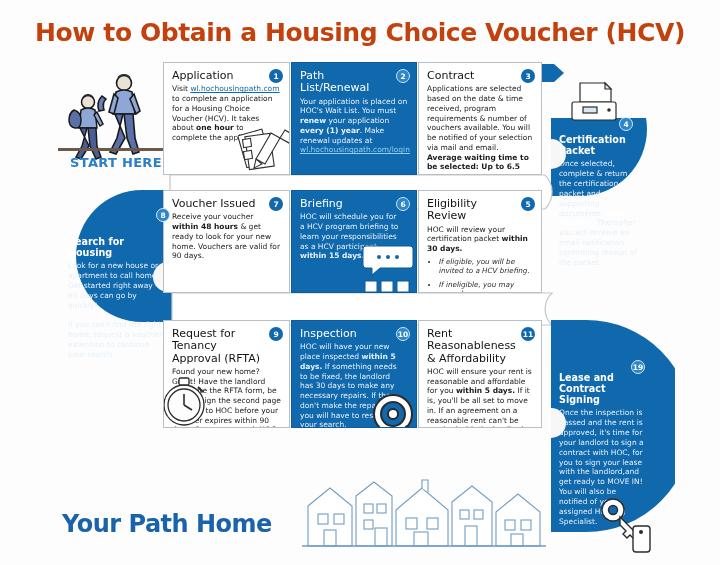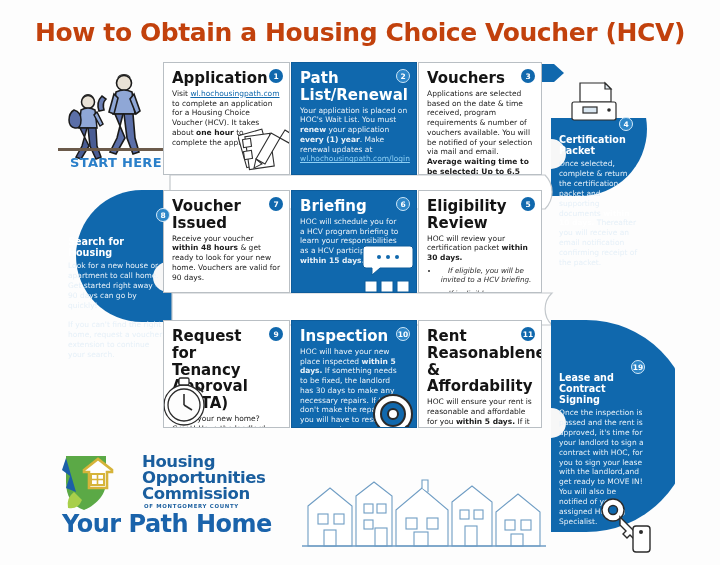--- a/index.html
+++ b/index.html
@@ -47,22 +47,22 @@
   
   .step {
     position: absolute;
     padding: 7px 8px 4px 8px;
     overflow: hidden;
   }
   .step.light { background: #ffffff; border: 1px solid #b9bfc4; }
   .step.blue  { background: #1068ad; border: 1px solid #0d5c9b; }
 
   .step h3 {
-    font-size: 15px; line-height: 1.12;
-    font-weight: bold;
+    font-size: 11px; line-height: 1.12;
+    font-weight: normal;
     margin-bottom: 2px;
     font-family: "DejaVu Sans", sans-serif;
     padding-right: 16px;
   }
   .step.light h3 { color: #141414; }
   .step.blue  h3 { color: #ffffff; }
 
   .step p {
     font-size: 7.5px; line-height: 1.3;
     font-family: "DejaVu Sans", sans-serif;
@@ -73,21 +73,21 @@
   .step p b { font-weight: bold; }
   .step .lnk { color: #1068ad; text-decoration: underline; }
   .step.blue .lnk { color: #8fd0f5; text-decoration: underline; }
 
   .step ul { margin: 3px 0 0 12px; }
   .step li {
     font-size: 7.2px; line-height: 1.3; font-style: italic;
     margin-bottom: 4px;
     font-family: "DejaVu Sans", sans-serif;
   }
-  .step.light li { color: #2d2d2d; text-align: center; }
+  .step.light li { color: #2d2d2d; }
 
   
   .badge {
     position: absolute;
     width: 14px; height: 14px; border-radius: 50%;
     font-size: 7.5px; font-weight: bold;
     display: flex; align-items: center; justify-content: center;
     font-family: "DejaVu Sans", sans-serif;
   }
   .badge.on-light { background: #1068ad; color: #ffffff; top: 6px; right: 6px; }
@@ -223,21 +223,21 @@
   </div>
 
   <div class="step blue" style="left:291px; top:62px; width:126px; height:113px;">
     <div class="badge on-blue">2</div>
     <h3>Path List/Renewal</h3>
     <p>Your application is placed on HOC's Wait List. You must <b>renew</b> your application <b>every (1) year</b>. Make renewal updates at <span class="lnk">wl.hochousingpath.com/login</span></p>
   </div>
 
   <div class="step light" style="left:418px; top:62px; width:124px; height:113px;">
     <div class="badge on-light">3</div>
-    <h3>Vouchers</h3>
+    <h3>Contract</h3>
     <p>Applications are selected based on the date &amp; time received, program requirements &amp; number of vouchers available. You will be notified of your selection via mail and email. <b>Average waiting time to be selected: Up to 6.5 years.</b></p>
   </div>
 
   <svg class="icon-art" style="left:566px; top:80px; width:56px; height:46px;" viewBox="0 0 56 46" xmlns="http://www.w3.org/2000/svg">
     <g fill="#ffffff" stroke="#2b2b2b" stroke-width="1.2">
       <path d="M14,3 h25 l6,6 v13 h-31 z"></path>
       <rect x="6" y="22" width="44" height="18" rx="2"></rect>
       <rect x="17" y="27" width="14" height="6" fill="#dbe8f2"></rect>
       <circle cx="43" cy="30" r="1.8" fill="#2b2b2b" stroke="none"></circle>
       <path d="M39,3 v6 h6 z" fill="#e7eff5"></path>
@@ -332,36 +332,20 @@
   <svg class="icon-art" style="left:595px; top:496px; width:72px; height:60px;" viewBox="0 0 72 60" xmlns="http://www.w3.org/2000/svg">
     <g fill="#ffffff" stroke="#2b2b2b" stroke-width="1.4">
       <circle cx="18" cy="14" r="11"></circle>
       <circle cx="18" cy="14" r="4.5" fill="#1068ad"></circle>
       <path d="M25,21 l18,18 l-4,4 l-4,-4 l-3,3 l-4,-4 l3,-3 l-6,-6 z"></path>
       <rect x="38" y="30" width="17" height="26" rx="3"></rect>
       <circle cx="46" cy="36" r="2" fill="#2b2b2b" stroke="none"></circle>
     </g>
   </svg>
 
-  <div class="logo-wrap">
-    <svg style="position:absolute; left:0; top:0; width:80px; height:62px;" viewBox="0 0 80 62" xmlns="http://www.w3.org/2000/svg">
-      <path d="M6,4 h40 a0,0 0 0 1 0,0 v26 c0,14 -12,24 -22,28 C12,54 6,44 6,30 z" fill="#5ba946"></path>
-      <path d="M6,6 L2,18 l8,6 l-4,12 l10,4 z" fill="#1b5fa8"></path>
-      <path d="M14,40 q-8,6 -6,16 q10,2 14,-8 z" fill="#a8cf4a"></path>
-      <path d="M24,18 l14,-11 l14,11 v2 h-5 v16 h-18 v-16 h-5 z" fill="#ffffff" stroke="#d6b43a" stroke-width="2.6"></path>
-      <rect x="31" y="22" width="13" height="11" fill="none" stroke="#d6b43a" stroke-width="2"></rect>
-      <path d="M37.5,22 v11 M31,27.5 h13" stroke="#d6b43a" stroke-width="1.6"></path>
-    </svg>
-    <div class="logo-text">
-      <div>Housing</div>
-      <div>Opportunities</div>
-      <div>Commission</div>
-    </div>
-    <div class="logo-sub">OF MONTGOMERY COUNTY</div>
-  </div>
 
   <div class="tagline">Your Path Home</div>
 
   <svg class="houses" viewBox="0 0 250 90" style="width:250px; height:90px;" xmlns="http://www.w3.org/2000/svg">
     <g fill="#ffffff" stroke="#6f9dc4" stroke-width="1.1">
 
       <path d="M8,44 l22,-18 l22,18 v40 h-44 z"></path>
       <rect x="18" y="52" width="10" height="10"></rect>
       <rect x="34" y="52" width="10" height="10"></rect>
       <rect x="24" y="68" width="12" height="16"></rect>

